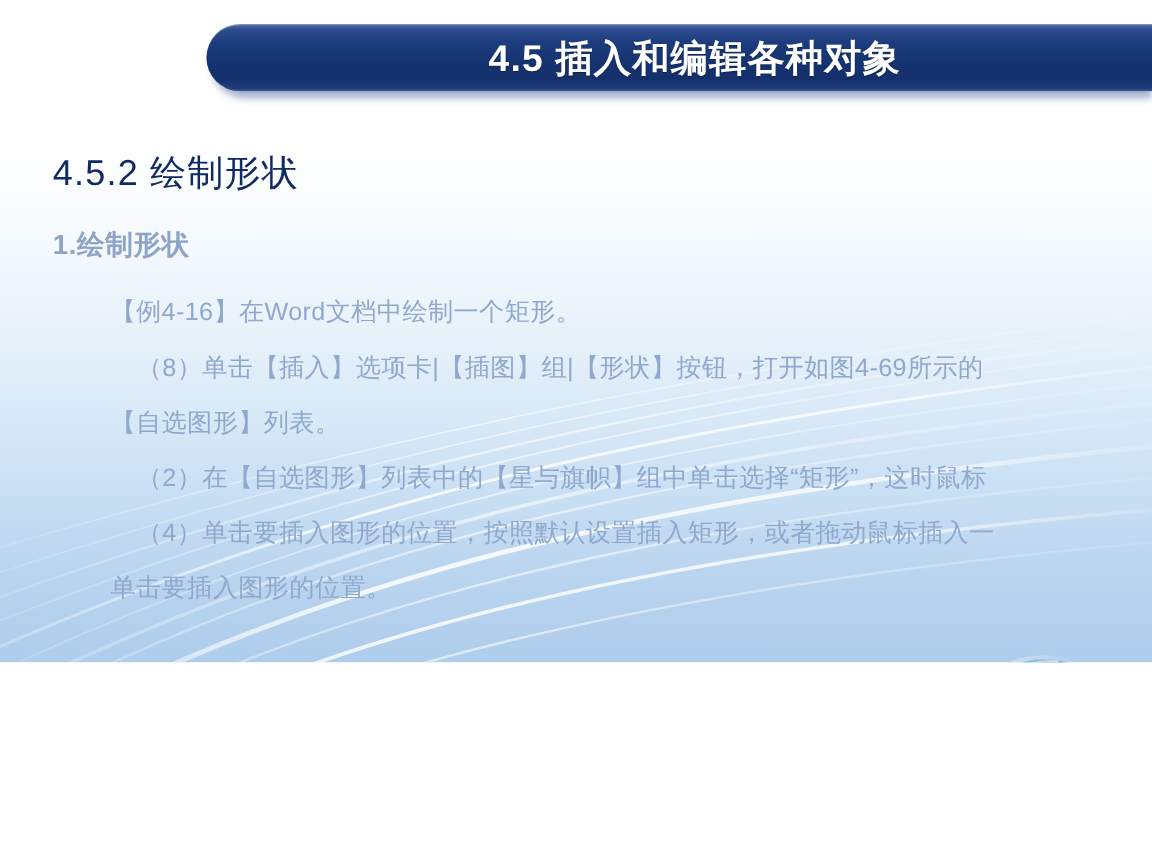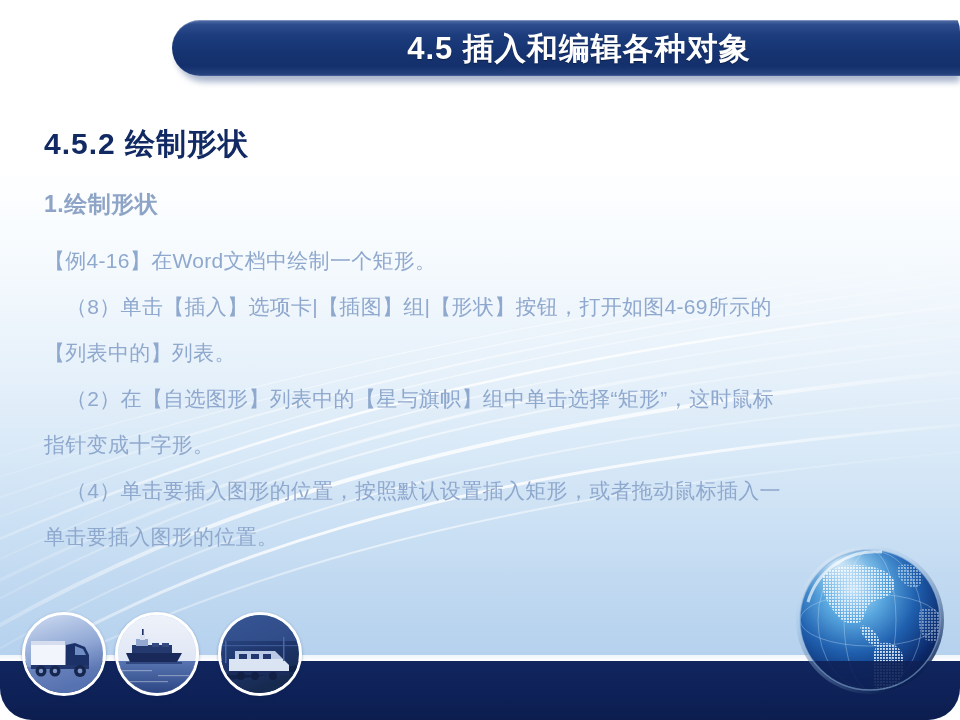--- a/index.html
+++ b/index.html
@@ -3,34 +3,33 @@
 <meta charset="utf-8">
 <style>
   html, body {
     margin: 0;
     padding: 0;
     background: #ffffff;
   }
   #slide {
     position: relative;
     width: 960px;
-    height: 720px;
+    height: 552px;
     overflow: hidden;
     background: linear-gradient(to bottom,
         #ffffff 0%,
         #ffffff 22%,
         #f7fbfe 34%,
         #eaf3fb 48%,
         #dcebf8 60%,
         #cfe3f5 70%,
         #c2daf1 80%,
         #b6d2ee 90%,
         #aecdec 100%);
     font-family: "Liberation Sans", "DejaVu Sans", sans-serif;
-    border-radius: 32px;
     -webkit-font-smoothing: antialiased;
   }
 
   
   .bg-swoosh {
     position: absolute;
     left: 0; top: 0;
     width: 960px; height: 720px;
     pointer-events: none;
   }
@@ -81,21 +80,21 @@
     text-shadow: 0 1px 1px rgba(0,0,0,.35);
     white-space: nowrap;
   }
 
   
   .section-heading {
     position: absolute;
     left: 44px;
     top: 124px;
     font-size: 30px;
-    font-weight: bold;
+    font-weight: normal;
     color: #122a63;
     letter-spacing: 1px;
     white-space: nowrap;
   }
   .sub-heading {
     position: absolute;
     left: 44px;
     top: 189px;
     font-size: 23px;
     font-weight: bold;
@@ -110,20 +109,21 @@
     left: 44px;
     top: 238px;
     width: 900px;
   }
   .para {
     font-size: 21px;
     color: #8fa8cd;
     line-height: 46px;
     letter-spacing: .3px;
     white-space: nowrap;
+    margin-left: 48px;
   }
   .para.indent { text-indent: 22px; }
 
   
   .bottom-rule {
     position: absolute;
     left: 0;
     top: 655px;
     width: 960px;
     height: 6px;
@@ -205,23 +205,22 @@
     </div>
   </div>
 
   <div class="section-heading">4.5.2  绘制形状</div>
 
   <div class="sub-heading">1.绘制形状</div>
 
   <div class="body-block">
     <div class="para">【例4-16】在Word文档中绘制一个矩形。</div>
     <div class="para indent">（8）单击【插入】选项卡|【插图】组|【形状】按钮，打开如图4-69所示的</div>
-    <div class="para">【列表中的】列表。</div>
+    <div class="para">【自选图形】列表。</div>
     <div class="para indent">（2）在【自选图形】列表中的【星与旗帜】组中单击选择“矩形”，这时鼠标</div>
-    <div class="para">指针变成十字形。</div>
     <div class="para indent">（4）单击要插入图形的位置，按照默认设置插入矩形，或者拖动鼠标插入一</div>
     <div class="para">单击要插入图形的位置。</div>
   </div>
 
   <div class="bottom-rule"></div>
   <div class="bottom-band"></div>
 
   <div class="photo-circle" id="photo-truck">
     <svg width="78" height="78" viewBox="0 0 78 78">
       <defs>

